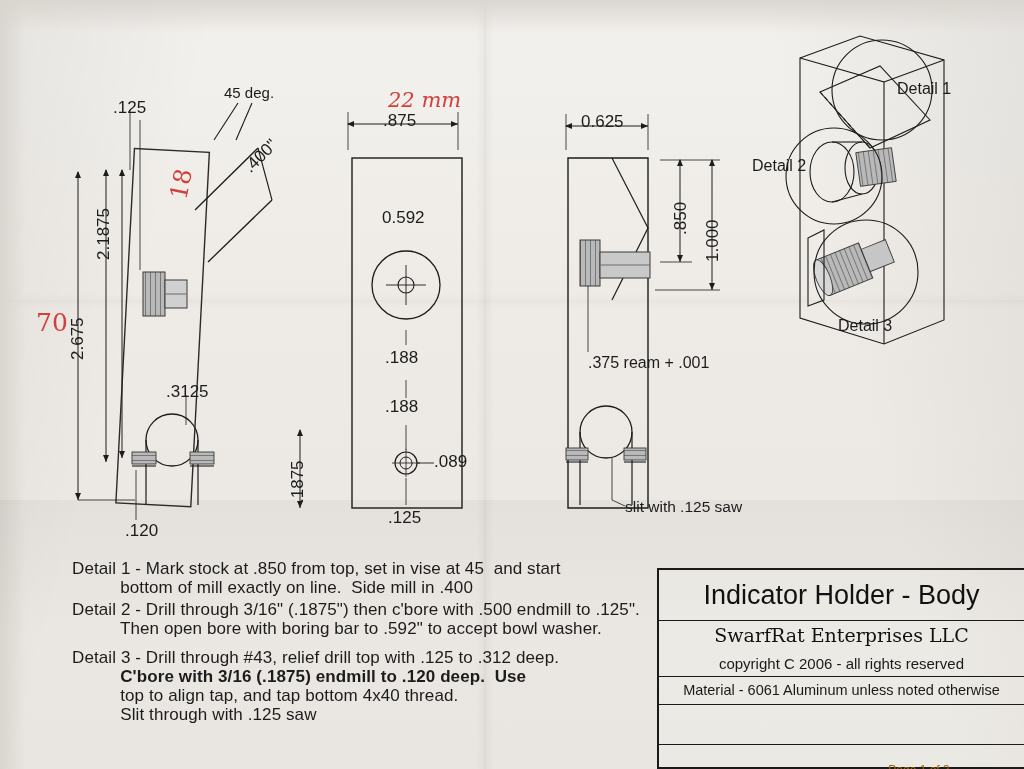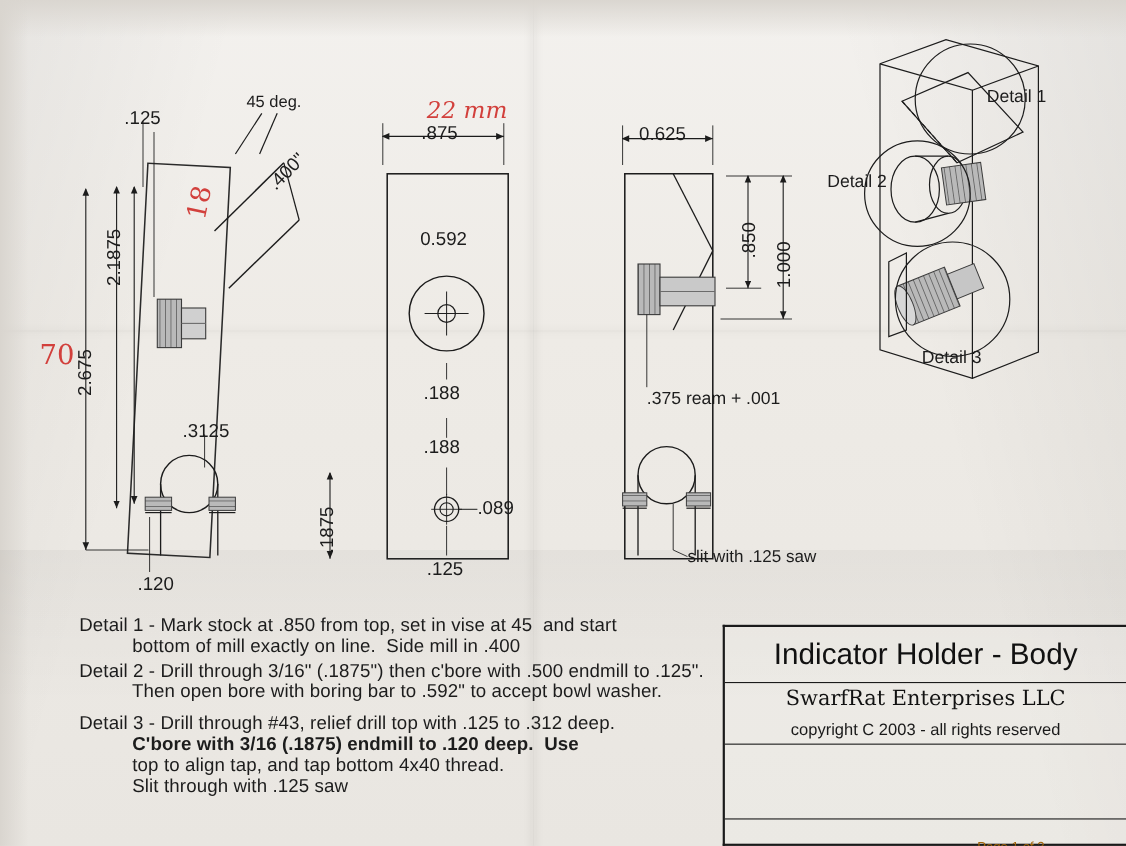--- a/index.html
+++ b/index.html
@@ -271,16 +271,17 @@
 <div class="txt note" style="left:72px;top:619px;">          Then open bore with boring bar to .592" to accept bowl washer.</div>
 
 <div class="txt note" style="left:72px;top:648px;">Detail 3 - Drill through #43, relief drill top with .125 to .312 deep.</div>
 <div class="txt note" style="left:72px;top:667px;font-weight:bold;">          C'bore with 3/16 (.1875) endmill to .120 deep.  Use</div>
 <div class="txt note" style="left:72px;top:686px;">          top to align tap, and tap bottom 4x40 thread.</div>
 <div class="txt note" style="left:72px;top:705px;">          Slit through with .125 saw</div>
 
 <div id="titleblock">
   <div id="tb-company">SwarfRat Enterprises LLC</div>
   <div id="tb-title">Indicator Holder - Body</div>
-  <div id="tb-copy">copyright C 2003 - all rights reserved</div>
+  <div id="tb-copy">copyright C 2006 - all rights reserved</div>
+  <div id="tb-material">Material - 6061 Aluminum unless noted otherwise</div>
   <div id="tb-blank"></div>
   <div id="tb-page">Page 1 of 3</div>
 </div>
 
 </body></html>

